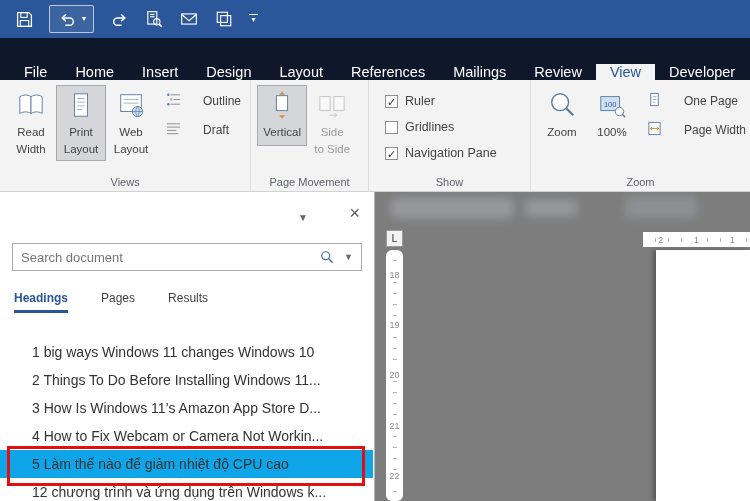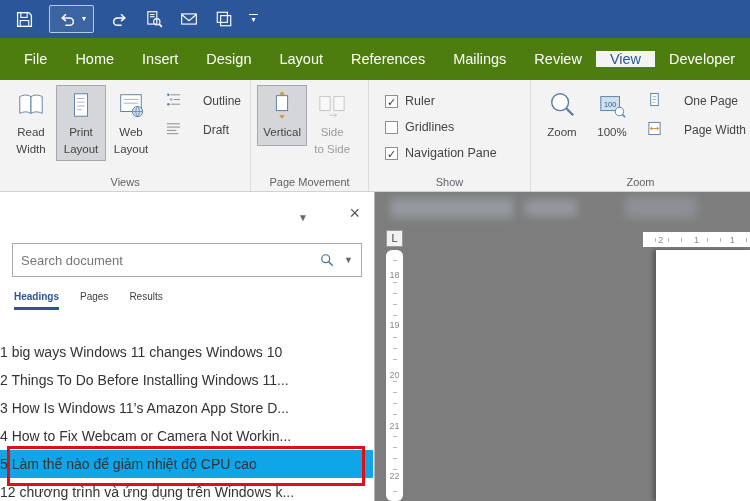--- a/index.html
+++ b/index.html
@@ -11,22 +11,22 @@
             display:flex;align-items:center;gap:15px;padding-left:14px;box-sizing:border-box;}
   .qicon{display:flex;align-items:center;justify-content:center;width:20px;height:20px;}
   .qicon svg{display:block;}
   .undo-box{display:flex;align-items:center;gap:5px;border:1px solid rgba(255,255,255,.65);
             background:rgba(255,255,255,.08);padding:3px 7px;border-radius:2px;}
   .wchev{color:#fff;font-size:8px;line-height:1;}
   .qat-more{display:flex;flex-direction:column;align-items:center;color:#fff;}
   .qat-more .bar{width:9px;border-top:1.5px solid #fff;margin-bottom:1px;}
 
   
-  .tabbar{position:absolute;left:0;top:38px;width:750px;height:42px;background:#4d7c0f;
-          display:flex;align-items:center;padding-left:10px;box-sizing:border-box;}
+  .tabbar{position:absolute;left:0;top:38px;width:750px;height:42px;background:#0f172a;
+          display:flex;align-items:flex-end;padding-left:10px;box-sizing:border-box;}
   .rtab{color:#fff;font-size:14.5px;display:flex;align-items:center;padding:0 14px;cursor:default;}
   .rtab.selected{background:#f3f3f4;color:#2b579a;}
 
   
   .ribbon{position:absolute;left:0;top:80px;width:750px;height:112px;background:#f3f3f4;
           border-bottom:1px solid #d2d2d2;box-sizing:border-box;display:flex;}
   .rgroup{position:relative;border-right:1px solid #dcdddf;box-sizing:border-box;
           padding:5px 4px 18px 6px;display:flex;align-items:flex-start;}
   .grouplabel{position:absolute;bottom:3px;left:0;right:0;text-align:center;
               font-size:11px;color:#5f6368;}
@@ -46,32 +46,32 @@
   .g-move{width:120px;}
   .g-show{width:165px;}
   .g-zoom{flex:1;border-right:none;}
 
   
   .navpane{position:absolute;left:0;top:192px;width:375px;height:309px;background:#fff;
            border-right:1px solid #b8b8b8;box-sizing:border-box;}
   .nav-title{position:absolute;left:14px;top:12px;font-size:21px;color:#2a5699;}
   .nav-dd{position:absolute;right:66px;top:20px;color:#666;font-size:10px;}
   .nav-close{position:absolute;right:14px;top:12px;color:#555;font-size:18px;line-height:1;}
-  .searchbox{position:absolute;left:12px;top:51px;width:350px;height:34px;border:1px solid #ababab;
+  .searchbox{position:absolute;left:12px;top:51px;width:350px;height:28px;border:1px solid #ababab;
              display:flex;align-items:center;box-sizing:border-box;background:#fff;}
   .searchbox input{flex:1;border:0;outline:none;font-size:13px;padding:0 8px;
                    font-family:"Liberation Sans",sans-serif;color:#333;min-width:0;}
   .searchbox input::placeholder{color:#767676;}
   .sb-ico{padding:0 6px;display:flex;align-items:center;}
   .sb-chev{padding:0 8px 0 4px;color:#666;font-size:9px;}
-  .nav-tabs{position:absolute;left:14px;top:99px;display:flex;gap:21px;font-size:10px;color:#3f3f3f;}
+  .nav-tabs{position:absolute;left:14px;top:99px;display:flex;gap:33px;font-size:12px;color:#3f3f3f;}
   .navtab{padding-bottom:8px;}
   .navtab.selected{color:#2a5699;font-weight:bold;border-bottom:3px solid #2a5699;padding-bottom:5px;}
   .hlist{position:absolute;left:0;top:146px;right:1px;}
-  .hitem{height:28px;line-height:28px;padding-left:0;font-size:14px;color:#333;
+  .hitem{height:28px;line-height:28px;padding-left:32px;font-size:14px;color:#333;
          white-space:nowrap;overflow:hidden;}
   .hitem.selected{background:#0ea5e9;}
   .redbox{position:absolute;left:7px;top:254px;width:352px;height:34px;
           border:3px solid #e01010;z-index:6;pointer-events:none;}
 
   
   .docarea{position:absolute;left:375px;top:192px;width:375px;height:309px;background:#7d7d7d;overflow:hidden;}
   .blob{position:absolute;background:#969a9e;filter:blur(5px);border-radius:4px;}
   .tabsel{position:absolute;left:11px;top:38px;width:17px;height:17px;background:#f2f2f2;
           border:1px solid #9b9b9b;box-sizing:border-box;color:#444;font-size:11px;

